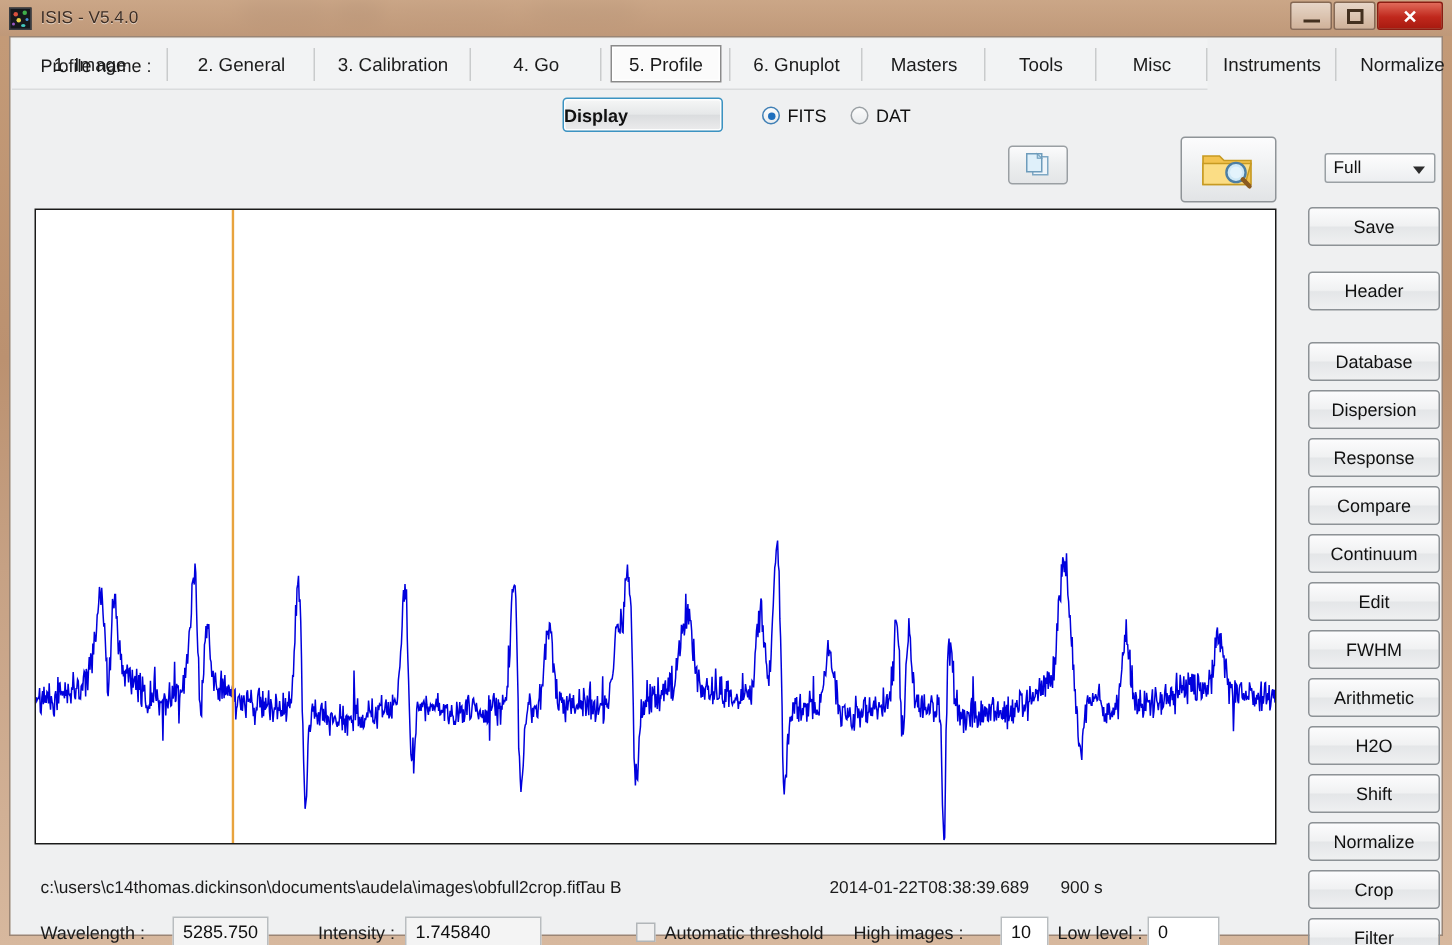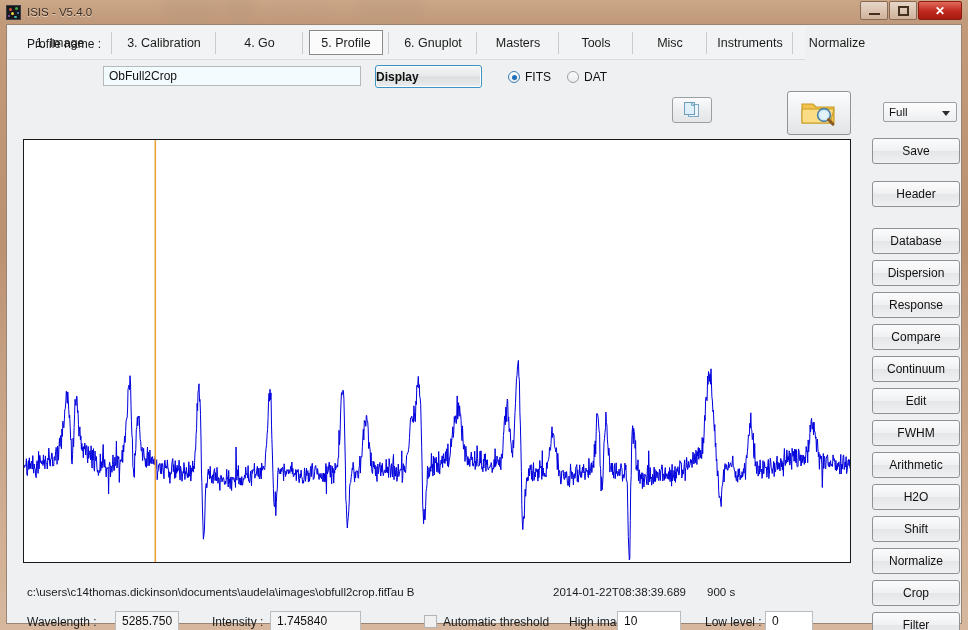--- a/index.html
+++ b/index.html
@@ -187,20 +187,24 @@
       </div>
     </div>
 
     <div id="client">
 
       <div id="tabstrip">
         <div class="tab" style="width:104px">
           <span class="lbl">1. Image</span>
             <span class="sep"></span>
         </div>
+        <div class="tab" style="width:98px">
+          <span class="lbl">2. General</span>
+            <span class="sep"></span>
+        </div>
         <div class="tab" style="width:104px">
           <span class="lbl">3. Calibration</span>
             <span class="sep"></span>
         </div>
         <div class="tab" style="width:87px">
           <span class="lbl">4. Go</span>
             <span class="sep"></span>
         </div>
         <div class="tab sel" style="width:86px">
           <span class="box"></span>
@@ -226,21 +230,20 @@
         <div class="tab" style="width:86px">
           <span class="lbl">Instruments</span>
             <span class="sep"></span>
         </div>
         <div class="tab" style="width:88px">
           <span class="lbl">Normalize</span>
         </div>
       </div>
 
       <div id="pn-label">Profile name :</div>
-      <div id="pn-input" title="ObFull2Crop">ObFull2Crop</div>
 
       <div id="display-btn">
         <span>Display</span>
       </div>
 
       <div class="radio on" style="left:501px;">
         <span class="dot"></span>
         <span>FITS</span>
       </div>
       <div class="radio" style="left:560px;">
@@ -333,20 +336,20 @@
       <div class="fl-label" style="left:20px">Wavelength :</div>
       <div class="fl-box" style="left:108px;width:64px">5285.750</div>
 
       <div class="fl-label" style="left:205px">Intensity :</div>
       <div class="fl-box" style="left:263px;width:91px">1.745840</div>
 
       <div id="auto-chk"></div>
       <div id="auto-lbl">Automatic threshold</div>
 
       <div class="fl-label" style="left:562px">High images :</div>
-      <div class="fl-box white" style="left:610px;width:64px">10</div>
+      <div class="fl-box white" style="left:660px;width:32px">10</div>
 
       <div class="fl-label" style="left:698px">Low level :</div>
       <div class="fl-box white" style="left:758px;width:48px">0</div>
 
     </div>
   </div>
 </div>
 
 </body></html>

